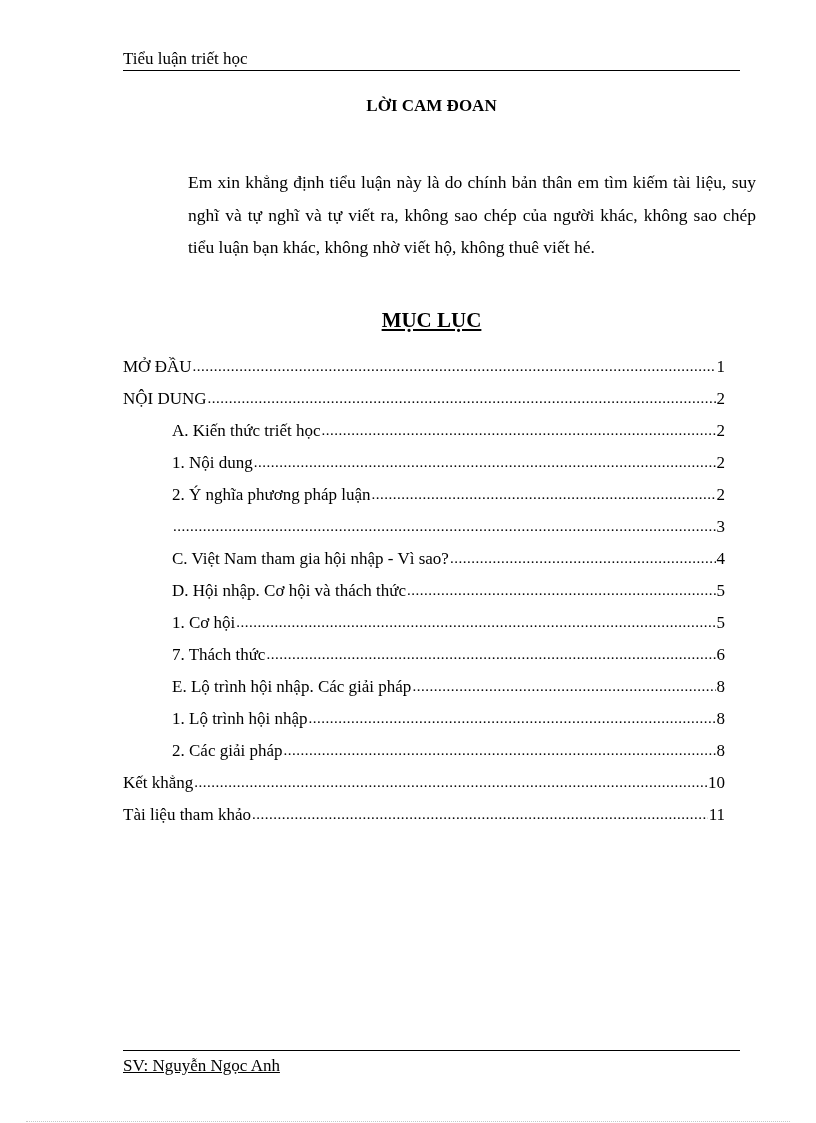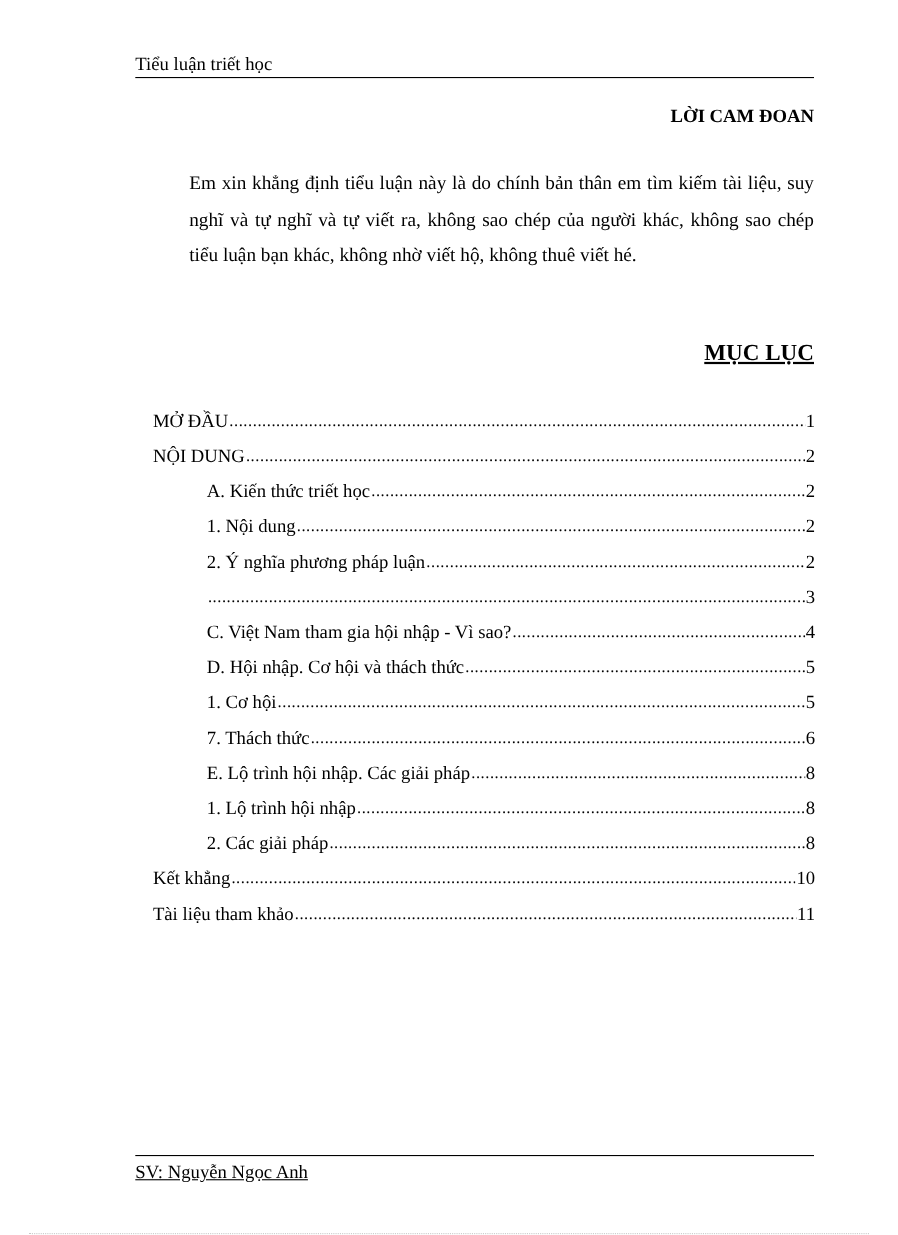--- a/index.html
+++ b/index.html
@@ -27,21 +27,21 @@
       position: absolute;
       left: 0;
       bottom: 1px;
       font-size: 17px;
       line-height: 20px;
     }
     .section-title {
       position: absolute;
       left: 123px;
       width: 617px;
-      text-align: right;
+      text-align: center;
       font-weight: bold;
     }
     .title-camdoan {
       top: 95px;
       font-size: 17px;
       line-height: 22px;
     }
     .title-mucluc {
       top: 307px;
       font-size: 21px;
@@ -50,28 +50,28 @@
       text-decoration: underline;
     }
     .declaration {
       position: absolute;
       left: 172px;
       top: 150px;
       width: 568px;
       font-size: 17.5px;
       line-height: 32.5px;
       text-align: justify;
-      margin: 0;
+      margin: 16px;
     }
     .toc {
       position: absolute;
       left: 123px;
       top: 355px;
       width: 602px;
-      margin: 16px;
+      margin: 0;
       padding: 0;
       list-style: none;
     }
     .toc-item {
       display: flex;
       align-items: baseline;
       height: 32px;
       font-size: 17px;
       line-height: 24px;
       white-space: nowrap;

